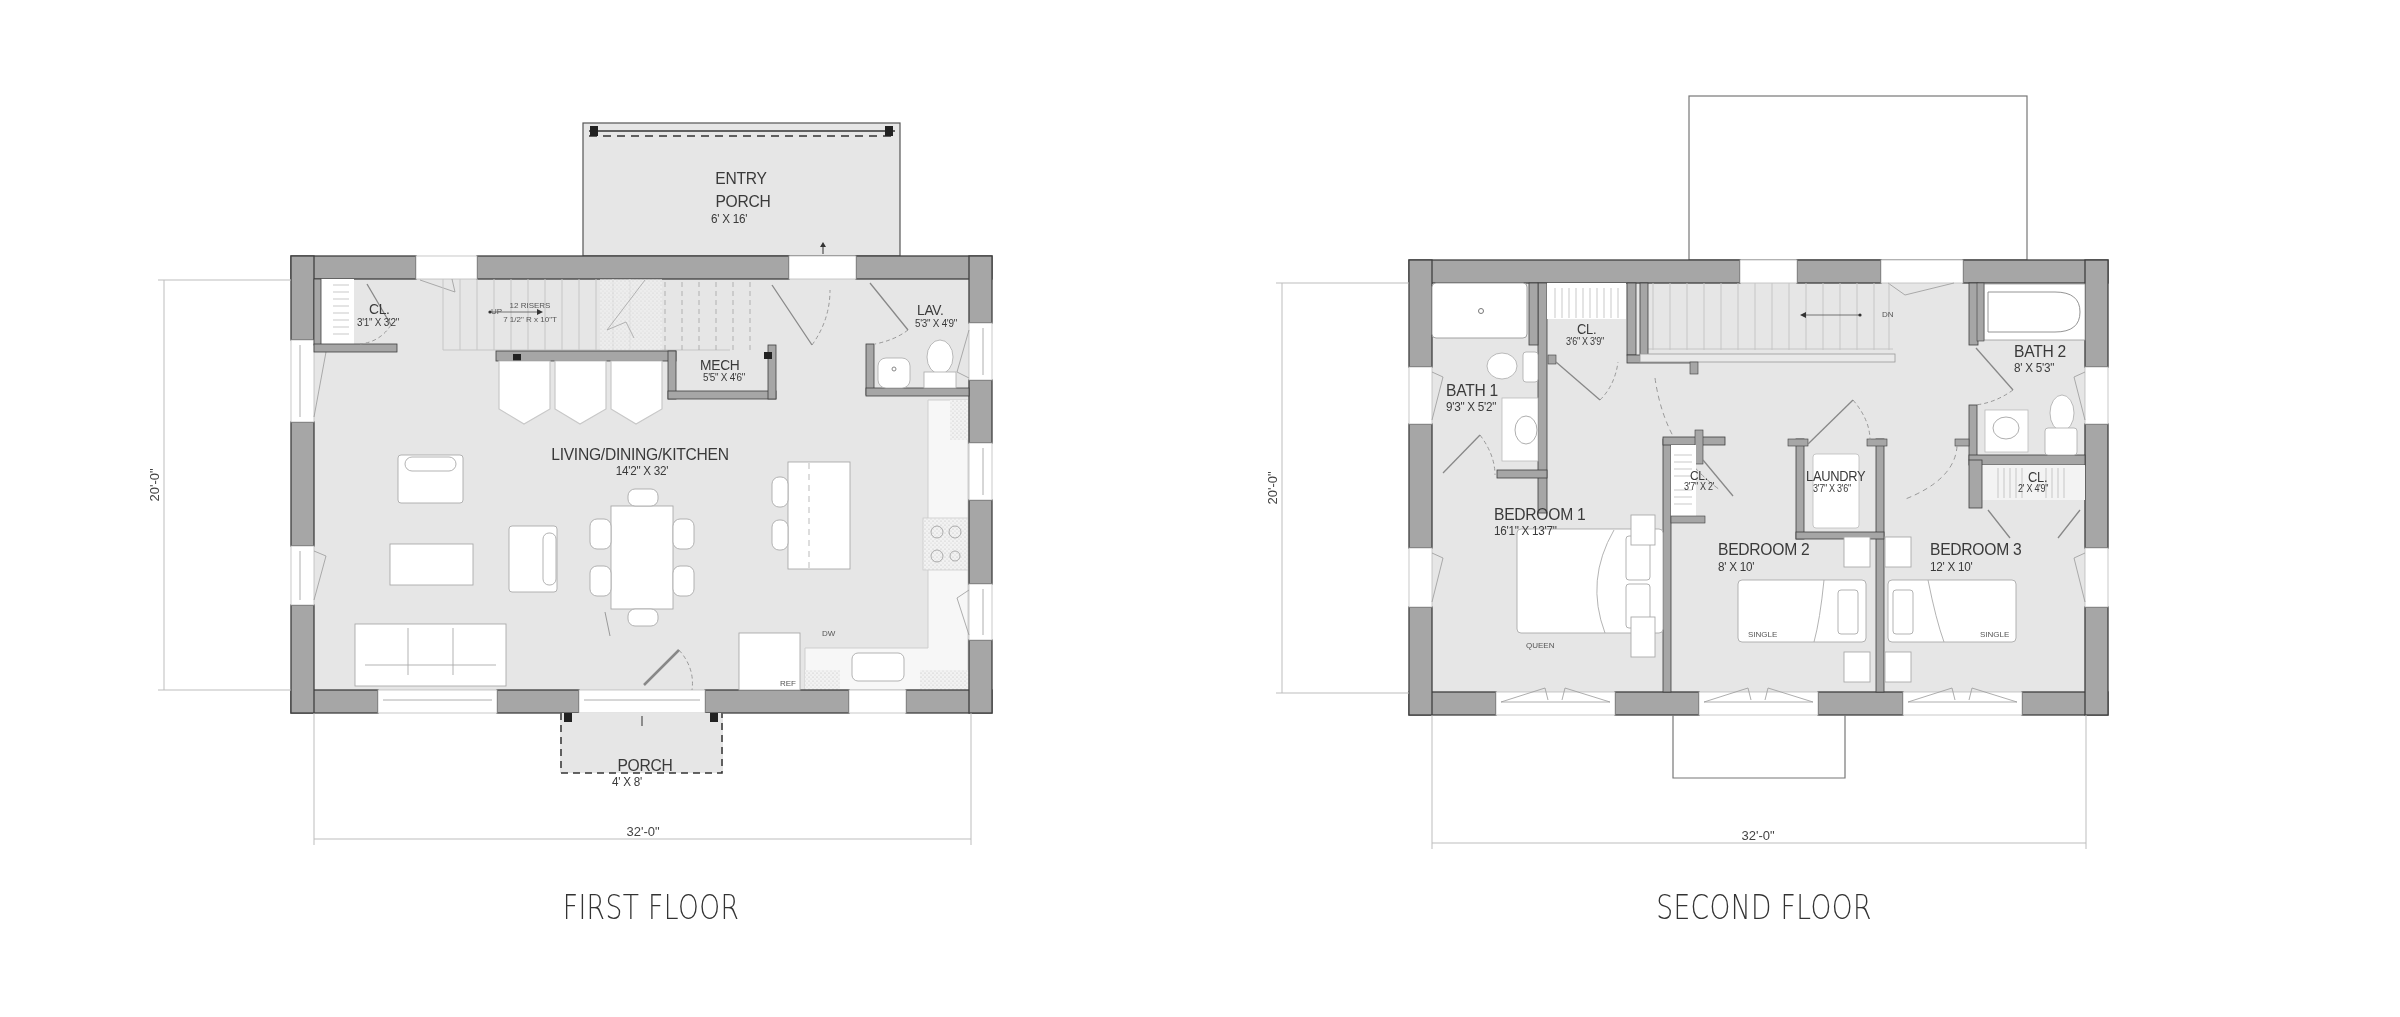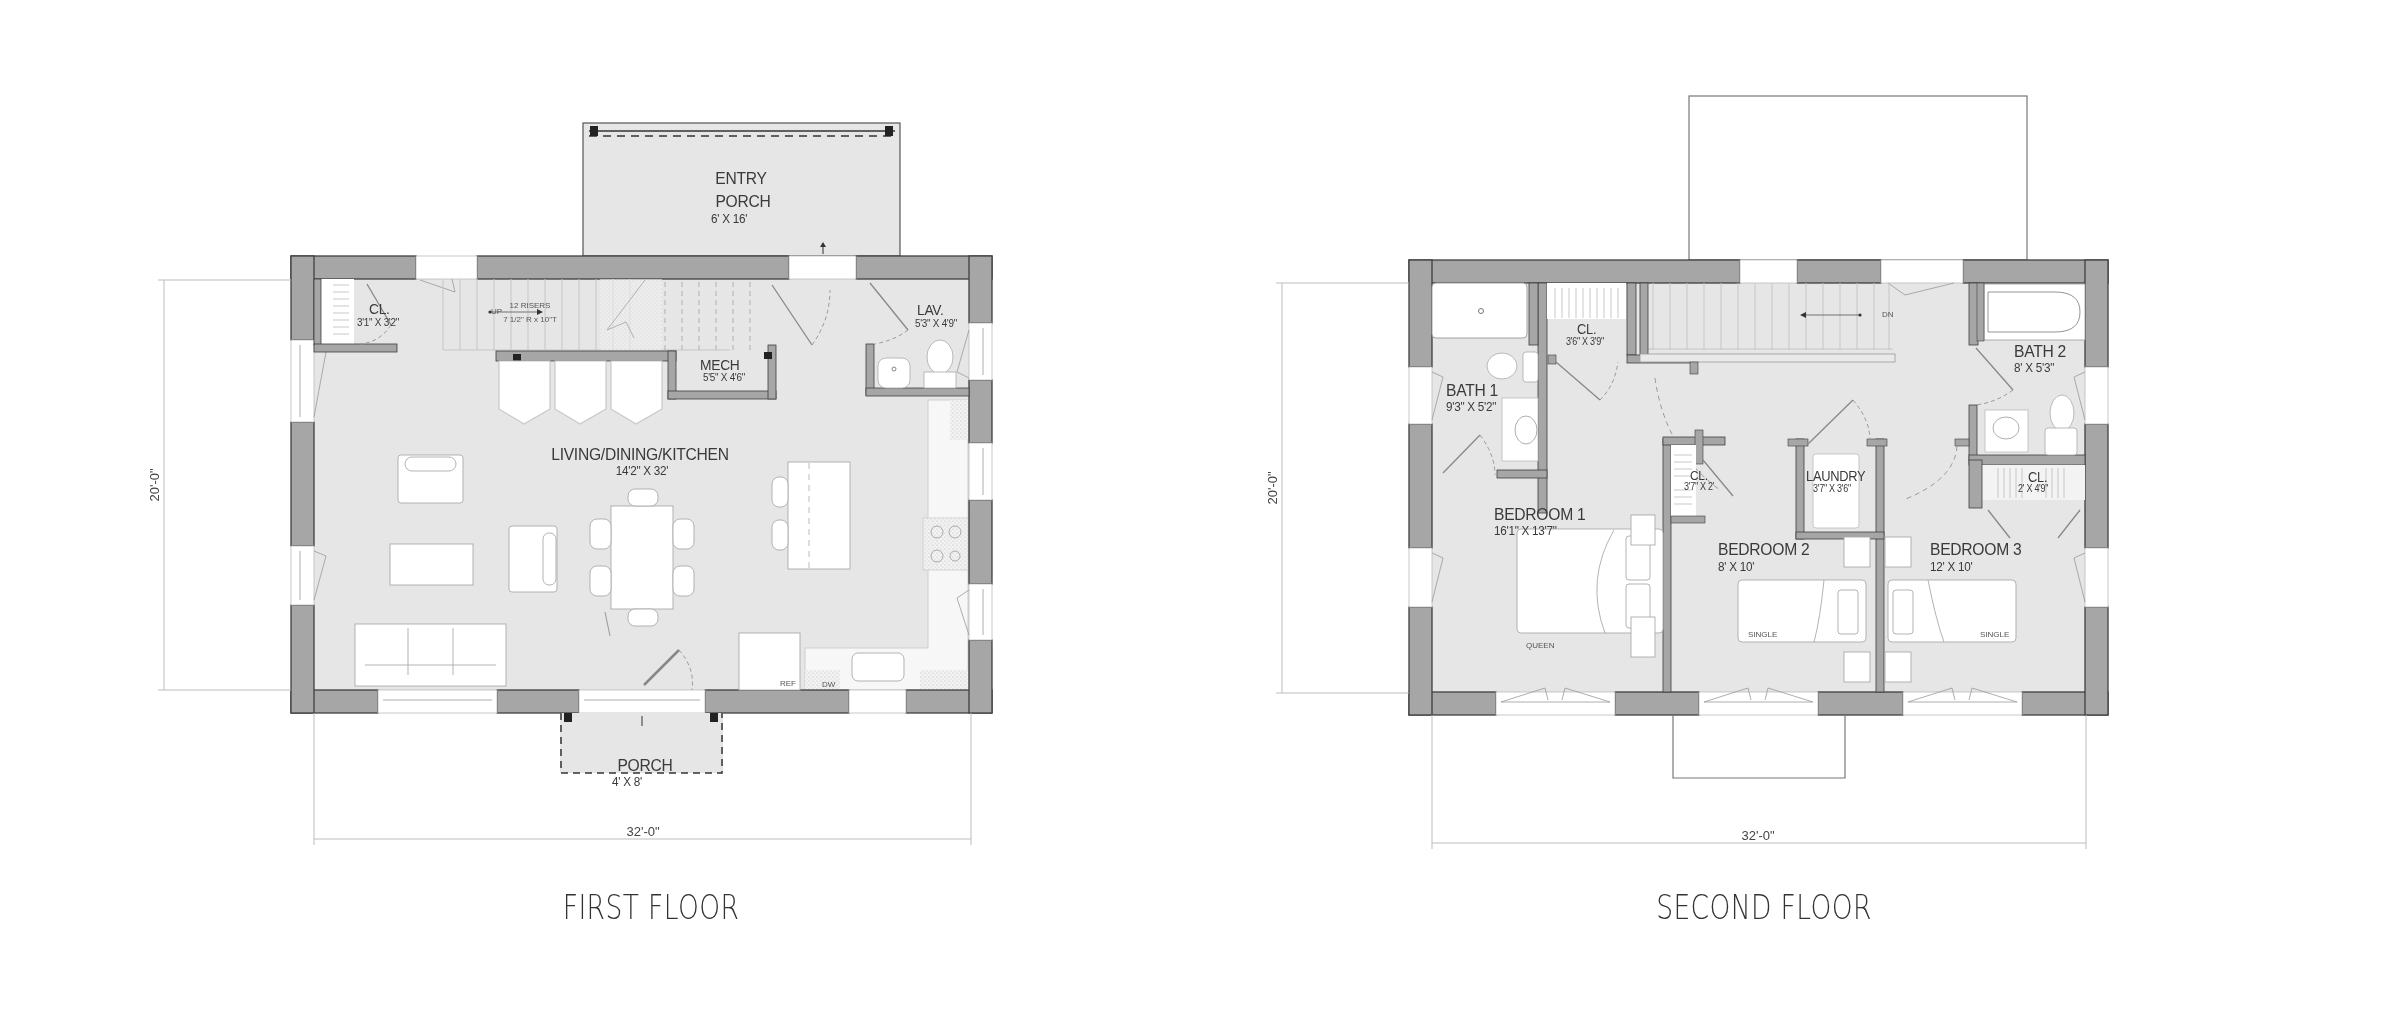--- a/index.html
+++ b/index.html
@@ -425,21 +425,21 @@
 <div class="lbl room" style="left:917px; top:302px; font-size:15px;">LAV.</div>
 <div class="lbl dims" style="left:915px; top:318px; font-size:11px;">5'3" X 4'9"</div>
 
 <div class="lbl room" style="left:700px; top:357px; font-size:15px;">MECH</div>
 <div class="lbl dims" style="left:703px; top:372px; font-size:11px;">5'5" X 4'6"</div>
 
 <div class="lbl room-c" style="left:640px; top:446px;">LIVING/DINING/KITCHEN</div>
 <div class="lbl dims-c" style="left:642px; top:464px;">14'2" X 32'</div>
 
 <div class="lbl tiny" style="left:780px; top:680px;">REF</div>
-<div class="lbl tiny" style="left:822px; top:681px;">DW</div>
+<div class="lbl tiny" style="left:822px; top:630px;">DW</div>
 
 <div class="lbl room-c" style="left:645px; top:757px;">PORCH</div>
 <div class="lbl dims" style="left:612px; top:775px;">4' X 8'</div>
 
 <div class="lbl dimline" style="left:643px; top:825px;">32'-0"</div>
 <div class="lbl dimline-v" style="left:154px; top:485px;">20'-0"</div>
 
 <div class="title" style="left:651px; top:887px;">FIRST FLOOR</div>
 
 <div class="lbl room" style="left:1446px; top:382px;">BATH 1</div>

